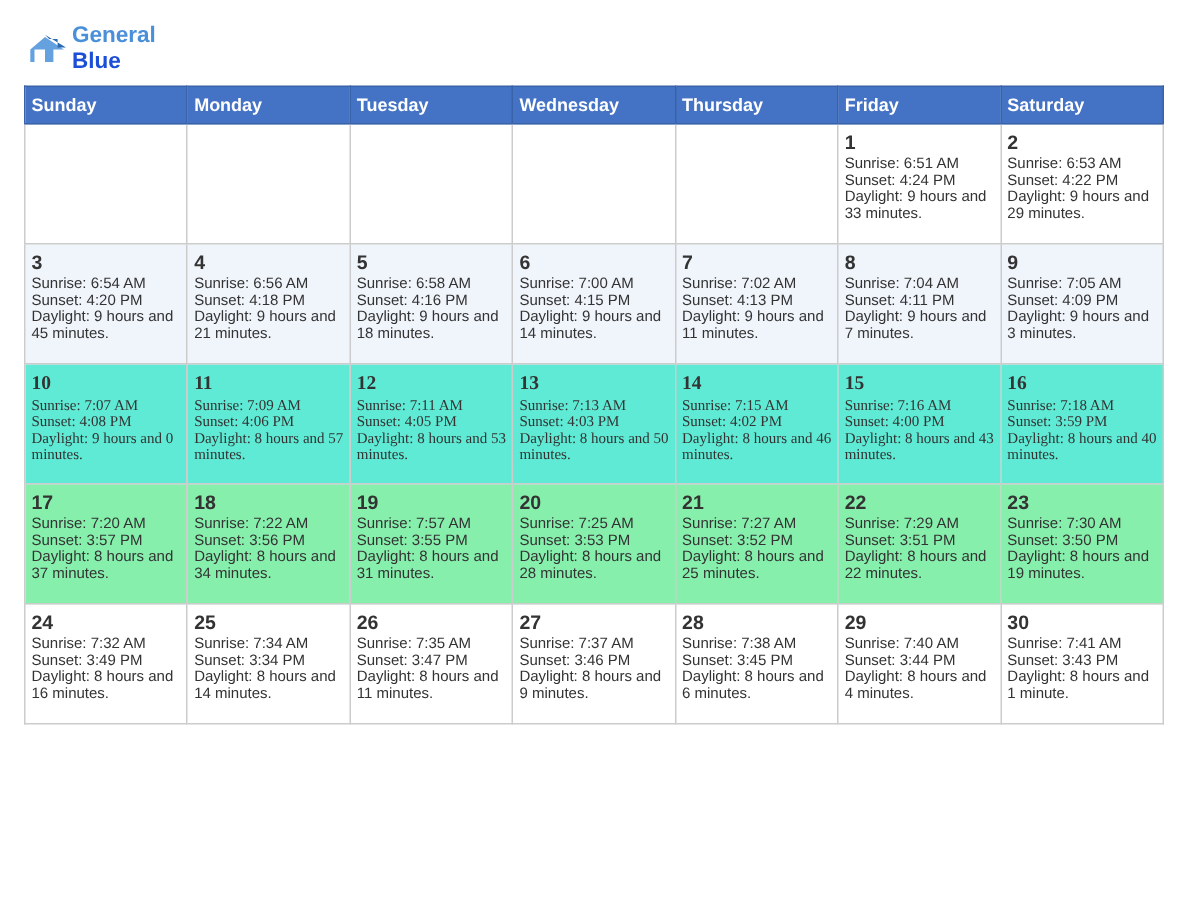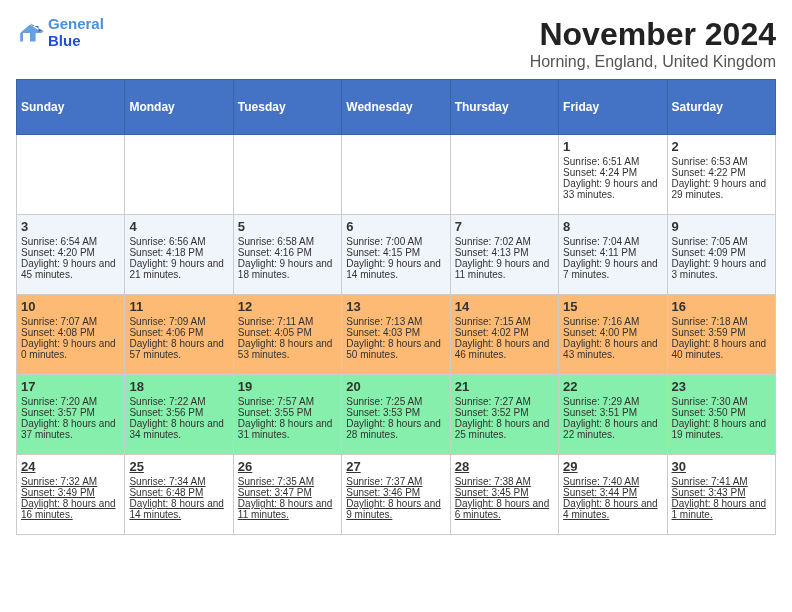--- a/index.html
+++ b/index.html
@@ -6,21 +6,21 @@
     body {
       font-family: Arial, sans-serif;
       background: #fff;
       width: 792px;
       min-height: 612px;
       padding: 16px;
     }
     .header-area {
       display: flex;
       justify-content: space-between;
-      align-items: flex-start;
+      align-items: flex-end;
       margin-bottom: 8px;
     }
     .logo {
       display: flex;
       align-items: center;
       gap: 4px;
     }
     .logo-text {
       font-size: 15px;
       font-weight: bold;
@@ -49,21 +49,21 @@
     table {
       width: 100%;
       border-collapse: collapse;
       table-layout: fixed;
     }
     thead th {
       background-color: #4472C4;
       color: #fff;
       font-size: 12px;
       font-weight: bold;
-      padding: 20px 4px;
+      padding: 5px 4px;
       text-align: left;
       border: 1px solid #3a62a8;
     }
     td {
       border: 1px solid #ccc;
       vertical-align: top;
       padding: 4px;
       font-size: 10px;
       color: #333;
       height: 80px;
@@ -78,42 +78,38 @@
       background: #f9f9f9;
     }
     tr:nth-child(even) td {
       background-color: #f0f4fb;
     }
     tr:nth-child(odd) td {
       background-color: #fff;
     }
     tbody tr:nth-child(1) td { background-color: #fff; }
     tbody tr:nth-child(2) td { background-color: #f0f4fb; }
-    tbody tr:nth-child(3) td { background-color: #fdba74; }
+    tbody tr:nth-child(3) td { background-color: #5eead4; font-family: Liberation Serif, serif; }
     tbody tr:nth-child(4) td { background-color: #86efac; }
-    tbody tr:nth-child(5) td { background-color: #fff; text-decoration: underline; }
+    tbody tr:nth-child(5) td { background-color: #fff; }
   </style>
 </head>
 <body>
 
 <div class="header-area">
   <div class="logo">
     <svg class="logo-bird" viewBox="0 0 40 40">
       <polygon points="20,8 38,20 28,20 28,32 20,32 20,20 10,20 10,32 6,32 6,20" fill="#4a90d9" opacity="0.85"></polygon>
       <polygon points="20,6 40,18 32,18 32,10 24,10" fill="#2a6ab0"></polygon>
     </svg>
     <div class="logo-text">
       <div><span>General</span></div>
       <div><span style="color:#1d4ed8;">Blue</span></div>
     </div>
   </div>
-  <div class="title-area">
-    <div class="month-title">November 2024</div>
-    <div class="location-title">Horning, England, United Kingdom</div>
-  </div>
 </div>
 
 <table>
   <thead>
     <tr>
     <th>Sunday</th>
         <th>Monday</th>
         <th>Tuesday</th>
         <th>Wednesday</th>
         <th>Thursday</th>
@@ -276,21 +272,21 @@
       <tr>
         <td>
           <span class="day-num">24</span>
           <div>Sunrise: 7:32 AM</div>
           <div>Sunset: 3:49 PM</div>
           <div>Daylight: 8 hours and 16 minutes.</div>
         </td>
         <td>
           <span class="day-num">25</span>
           <div>Sunrise: 7:34 AM</div>
-          <div>Sunset: 6:48 PM</div>
+          <div>Sunset: 3:34 PM</div>
           <div>Daylight: 8 hours and 14 minutes.</div>
         </td>
         <td>
           <span class="day-num">26</span>
           <div>Sunrise: 7:35 AM</div>
           <div>Sunset: 3:47 PM</div>
           <div>Daylight: 8 hours and 11 minutes.</div>
         </td>
         <td>
           <span class="day-num">27</span>

